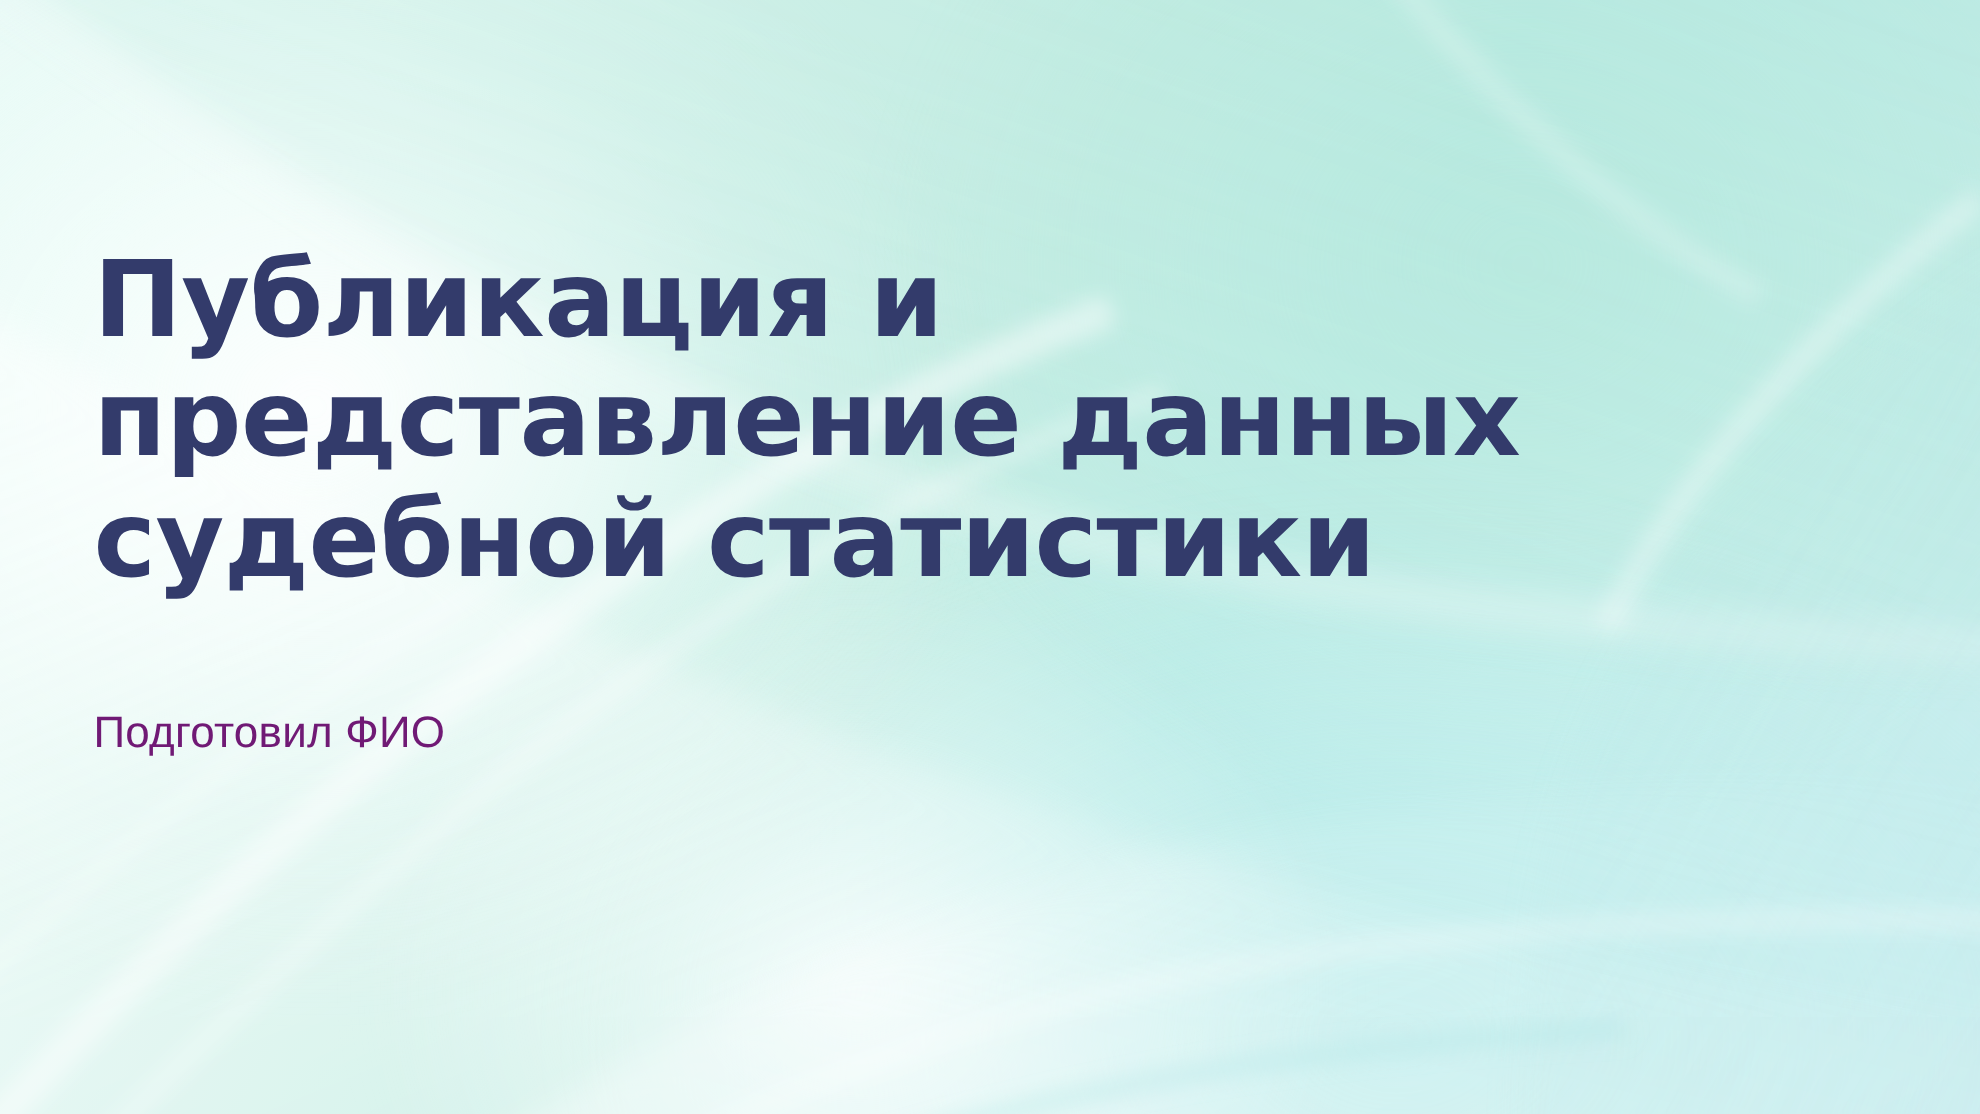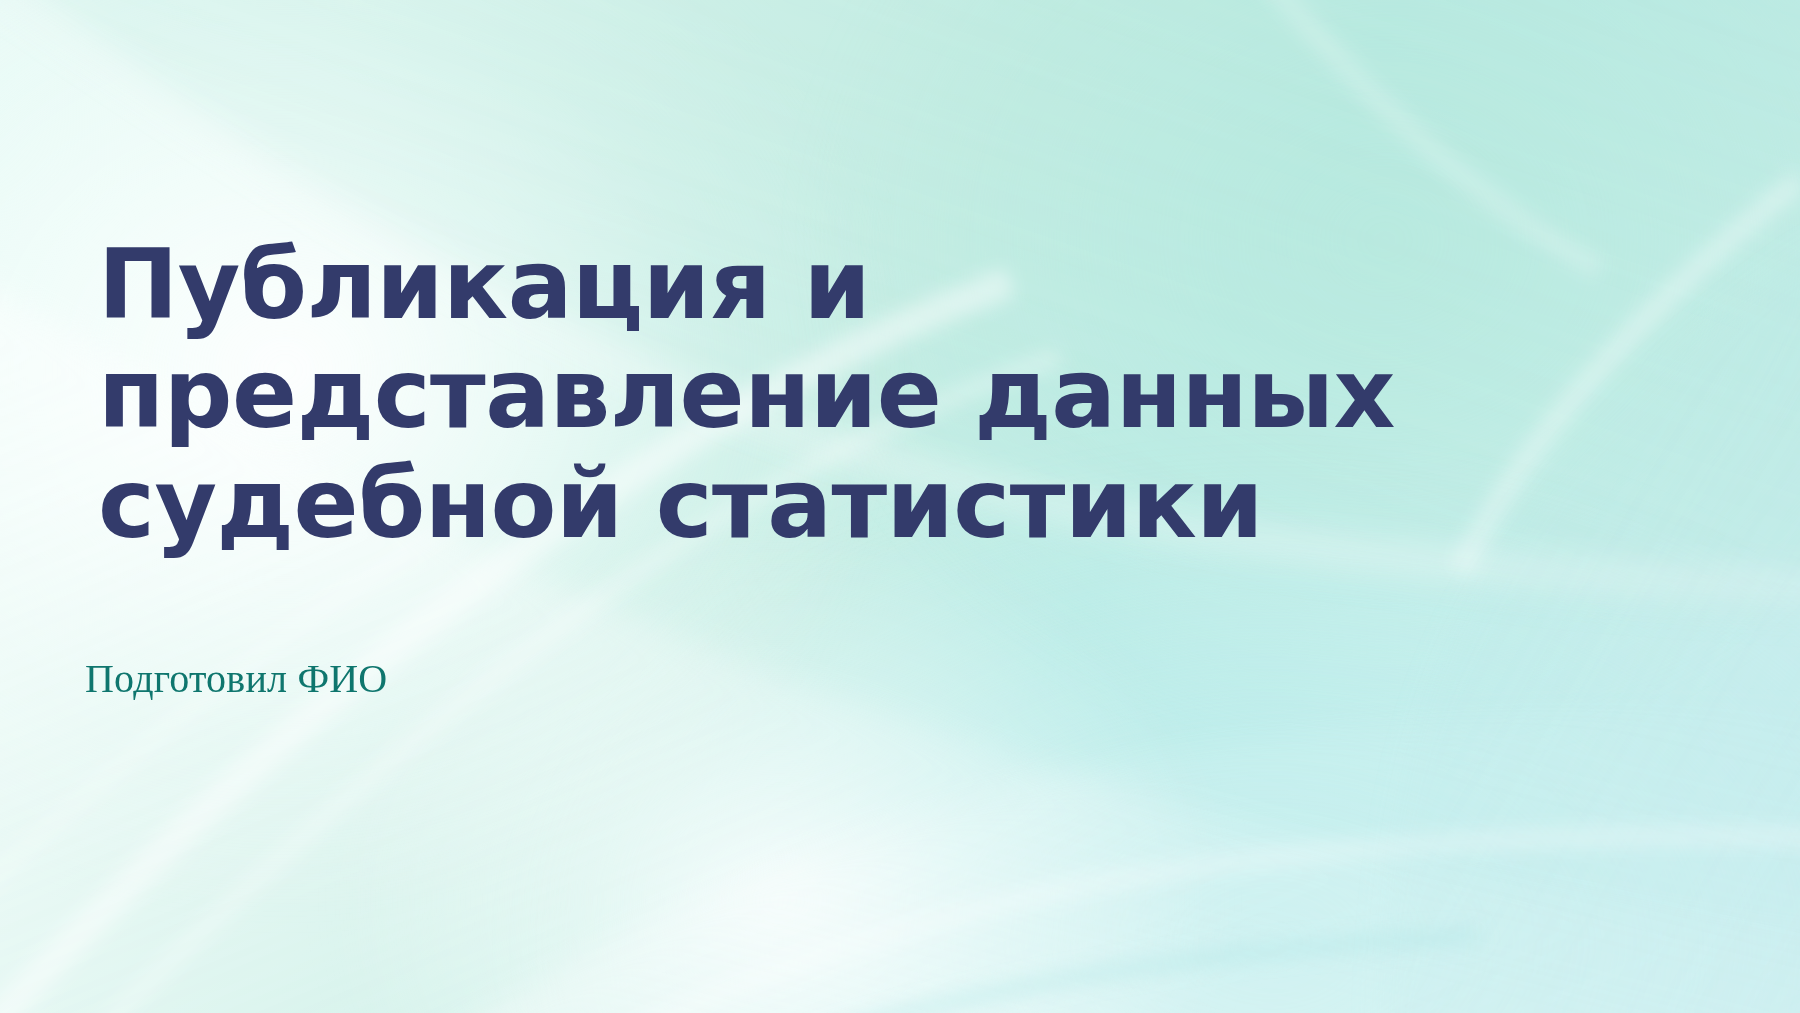--- a/index.html
+++ b/index.html
@@ -109,33 +109,33 @@
     width: 1420px;
   }
 
   .title {
     font-family: "DejaVu Sans", sans-serif;
     font-weight: 700;
     font-size: 96px;
     line-height: 1.14;
     letter-spacing: -0.5px;
     color: #333b6b;
-    margin: 13px;
+    margin: 0;
     white-space: pre-line;
   }
 
   .subtitle {
     margin: 0;
     margin-top: 96px;
-    font-family: Liberation Serif, serif;
+    font-family: Liberation Sans, sans-serif;
     font-weight: 400;
     font-size: 40px;
     line-height: 1.2;
     letter-spacing: 0.2px;
-    color: #0f766e;
+    color: #701a75;
   }
 </style>
 </head>
 <body>
 
 <div class="slide">
 
   <div class="bg-base"></div>
   <div class="bg-tint-right"></div>
   <div class="bg-tint-bottom"></div>

